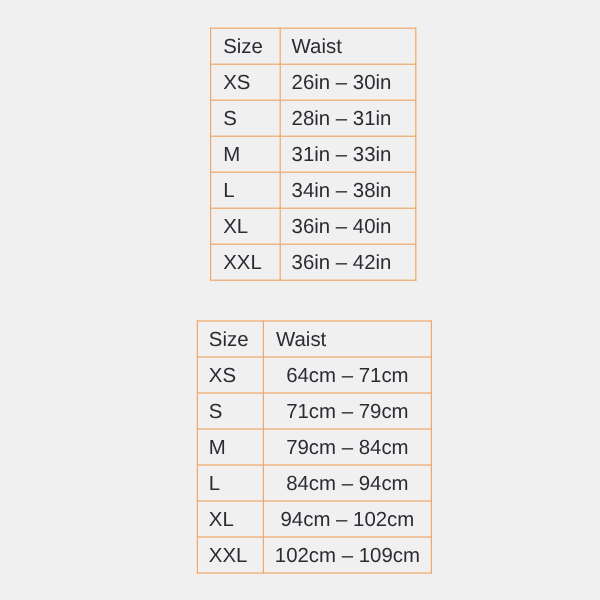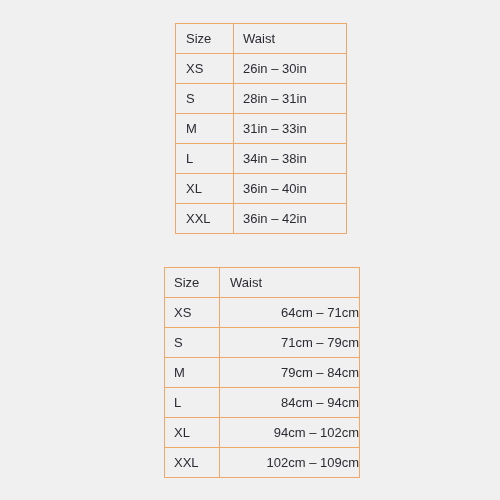--- a/index.html
+++ b/index.html
@@ -18,21 +18,21 @@
   .size-table {
     position: absolute;
     border-collapse: collapse;
     background: #f0f0f0;
     table-layout: fixed;
   }
 
   .size-table td {
     border: 1px solid #f0a868;
     color: #2b2b33;
-    font-size: 13px;
+    font-size: 17px;
     line-height: 1;
     font-family: "Liberation Sans", sans-serif;
     white-space: nowrap;
     background: #f0f0f0;
   }
 
   
   #table-inches {
     left: 175px;
     top: 23px;
@@ -58,21 +58,21 @@
   #table-cm td.col-size {
     width: 45px;
     height: 29px;
     padding: 0 0 0 9px;
     text-align: left;
   }
   #table-cm td.col-waist {
     width: 129px;
     height: 29px;
     padding: 0;
-    text-align: right;
+    text-align: center;
   }
 </style>
 </head>
 <body>
 
 <table class="size-table" id="table-inches">
   <tbody>
     <tr>
       <td class="col-size">Size</td>
       <td class="col-waist">Waist</td>

